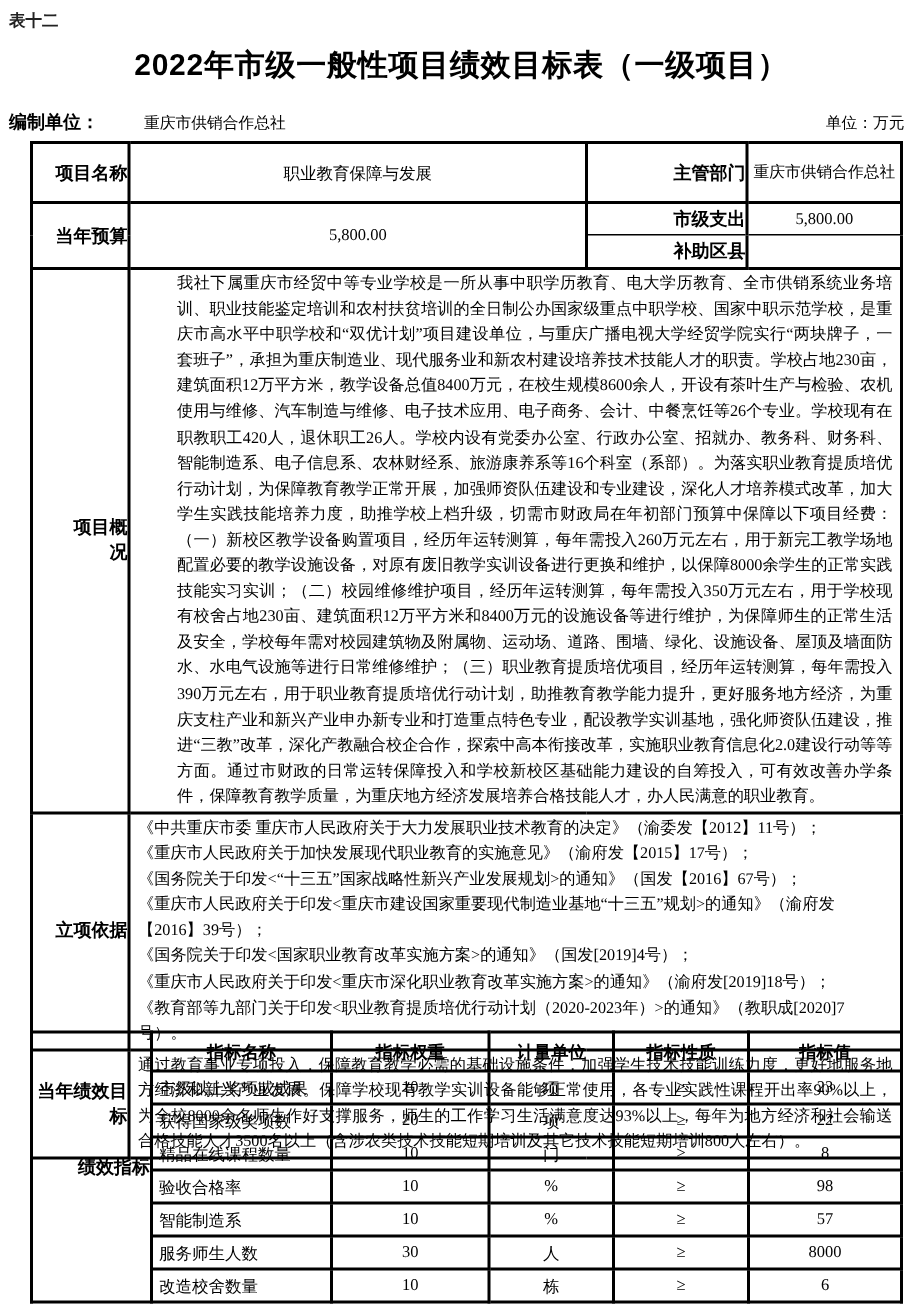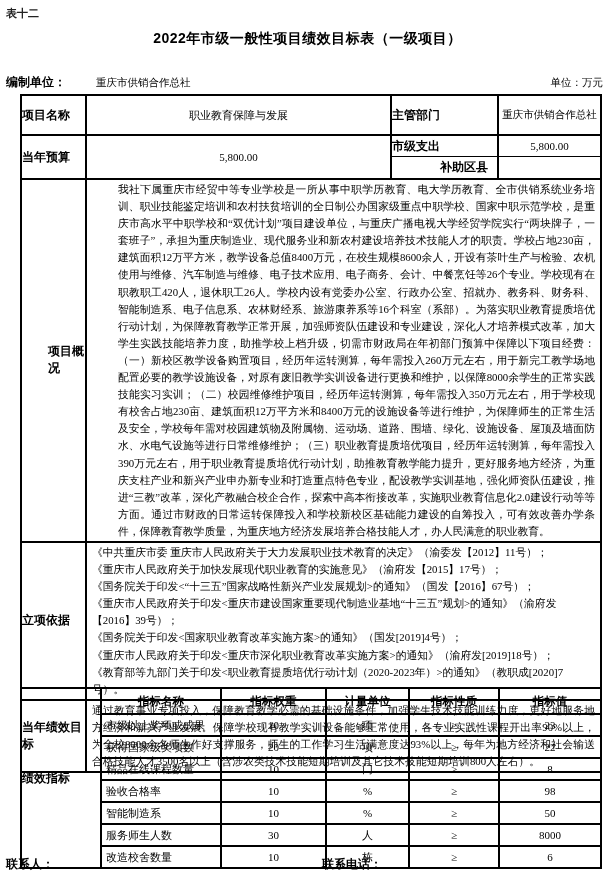--- a/index.html
+++ b/index.html
@@ -1,29 +1,29 @@
 <!DOCTYPE html>
 <html><head>
 <meta charset="utf-8">
 <style>
   html,body{margin:0;padding:0;background:#fff;}
   body{width:615px;height:875px;color:#000;font-family:"Liberation Sans",sans-serif;}
   .page{position:relative;width:615px;height:875px;overflow:hidden;background:#fff;}
   .tag{position:absolute;left:6px;top:6px;font-size:11px;font-weight:bold;color:#222;}
-  .title{position:absolute;top:30px;left:0;right:0;margin:0;text-align:center;font-size:14px;font-weight:bold;letter-spacing:0.5px;}
+  .title{position:absolute;top:30px;left:0;right:0;margin:0;text-align:center;font-size:20px;font-weight:bold;letter-spacing:0.5px;}
   .meta-row{position:absolute;top:72px;left:6px;width:597px;display:flex;justify-content:space-between;align-items:baseline;}
   .bold-label{font-weight:bold;font-size:12px;}
   .meta-value{font-family:"Liberation Serif",serif;font-size:10.5px;margin-left:30px;}
   .meta-unit{font-size:10.5px;font-family:"Liberation Serif",serif;}
 
   table.t{border-collapse:collapse;position:absolute;left:20px;table-layout:fixed;}
   .t-main{top:94px;}
   .t-ind{top:687px;}
   .t td{border:2px solid #000;padding:0;vertical-align:middle;overflow:hidden;}
-  .lbl{font-weight:bold;font-size:12px;text-align:left;font-family:"Liberation Sans",sans-serif;}
+  .lbl{font-weight:bold;font-size:12px;text-align:right;font-family:"Liberation Sans",sans-serif;}
   .val{font-family:"Liberation Serif",serif;font-size:11px;}
   .center{text-align:center;margin-top:32px;}
   .small{font-size:10.5px;}
   .r-name td{height:38px;}
   .r-budget1 td{height:20px;}
   .r-budget1 td.thin{border-bottom-width:1px;}
   .r-budget2 td{height:21px;border-top-width:1px;padding-left:48px;}
   .r-overview td{height:292px;padding-left:26px;}
   .r-basis td{height:152px;}
   .r-target td{height:68px;}
@@ -149,36 +149,32 @@
         <td class="c">10</td>
         <td class="c">%</td>
         <td class="c">≥</td>
         <td class="c">98</td>
       </tr>
       <tr class="ir">
         <td class="name">智能制造系</td>
         <td class="c">10</td>
         <td class="c">%</td>
         <td class="c">≥</td>
-        <td class="c">50</td>
+        <td class="c">57</td>
       </tr>
       <tr class="ir">
         <td class="name">服务师生人数</td>
         <td class="c">30</td>
         <td class="c">人</td>
         <td class="c">≥</td>
         <td class="c">8000</td>
       </tr>
       <tr class="ir">
         <td class="name">改造校舍数量</td>
         <td class="c">10</td>
         <td class="c">栋</td>
         <td class="c">≥</td>
         <td class="c">6</td>
       </tr>
     </tbody>
   </table>
 
-  <div class="footer-row">
-    <span class="bold-label">联系人：</span>
-    <span class="bold-label phone">联系电话：</span>
-  </div>
 </div>
 
 </body></html>

